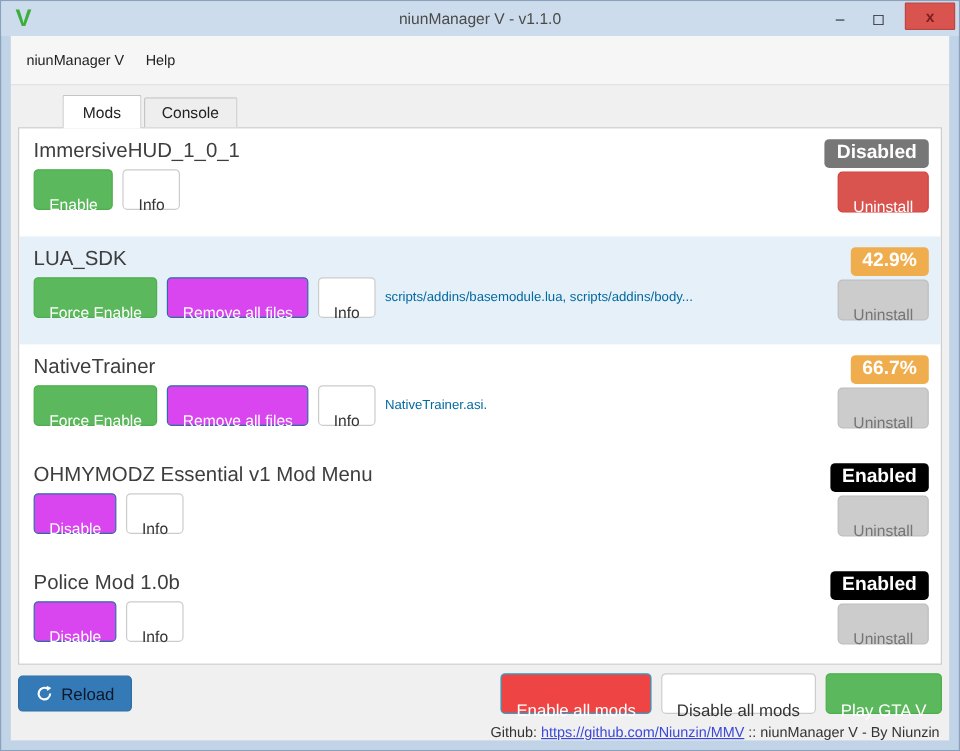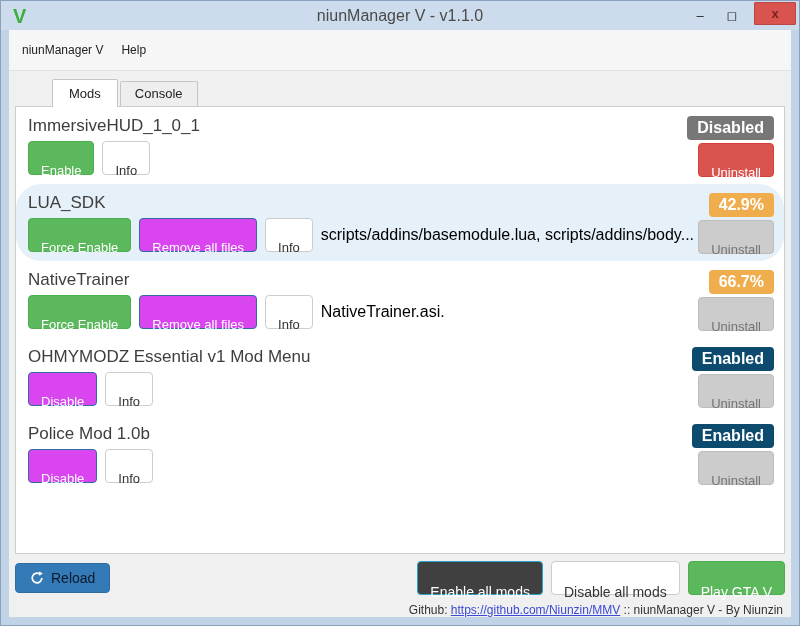--- a/index.html
+++ b/index.html
@@ -13,21 +13,21 @@
   }
   
   .titlebar {
     height:29px; margin:0 -8px; padding:0 0 0 12px;
     background:#cddcec;
     display:flex; align-items:center; position:relative;
   }
   .app-logo { color:#3cae3c; font-weight:bold; font-size:20px; line-height:20px; }
   .win-title {
     position:absolute; left:0; right:0; text-align:center;
-    font-size:16px; color:#4a4a4a; pointer-events:none;
+    font-size:13px; color:#4a4a4a; pointer-events:none;
   }
   .win-controls { margin-left:auto; display:flex; align-items:flex-start; height:100%; }
   .win-btn {
     width:32px; height:100%; display:flex; align-items:center; justify-content:center;
     font-size:13px; color:#222; cursor:default;
   }
   .win-btn.close {
     width:42px; height:23px; margin:1px 3px 0 6px;
     background:#d9534f; border:1px solid #b94743; border-radius:1px;
     color:#7a1f1f; font-weight:bold; font-size:13px;
@@ -47,49 +47,49 @@
     border-radius:2px 2px 0 0; padding:4px 14px 4px 14px; margin-right:2px; margin-top:2px;
   }
   .tab.active {
     background:#ffffff; margin-top:0; padding:6px 16px 6px 16px; margin-bottom:-1px;margin-left:34px;
   }
   .panel {
     margin:0 6px; background:#ffffff; border:1px solid #cdcdcd;
     height:471px; overflow:hidden; position:relative; z-index:1;
   }
   
-  .mod-row { height:77px; position:relative; padding:7px 12px 0 12px;border-radius:25px; }
+  .mod-row { height:90px; position:relative; padding:7px 12px 0 12px; }
   .mod-row.highlight { background:#e6f0f8; }
   .mod-title { font-size:17px; color:#3e3e3e; line-height:24px; display:inline-block; }
   .mod-actions { margin-top:3px; display:flex; align-items:center; gap:8px; }
   .btn {
     font-family:"Liberation Sans", sans-serif;
     font-size:13px; border-radius:4px; padding:16px 12px; height:27px;
     cursor:pointer; line-height:25px; white-space:nowrap;
   }
   .btn-success { background:#5cb85c; border:1px solid #4cae4c; color:#fff; }
   .btn-primary { background:#d946ef; border:1px solid #2e6da4; color:#fff; }
   .btn-default { background:#ffffff; border:1px solid #cccccc; color:#333; }
   .btn-danger  { background:#d9534f; border:1px solid #d43f3a; color:#fff; }
   .btn-disabled{ background:#cccccc; border:1px solid #bdbdbd; color:#757575; }
   .badge {
     position:absolute; top:9px; right:10px;
     font-size:16px; font-weight:bold; color:#fff;
     border-radius:4px; padding:3px 10px;
   }
   .badge-gray    { background:#777777; }
   .badge-warning { background:#f0ad4e; }
-  .badge-success { background:#0c4a6e; }
+  .badge-success { background:#000000; }
   .uninstall-btn { position:absolute; top:36px; right:10px; }
-  .files-text { font-size:16px; color:#000000; white-space:nowrap; }
+  .files-text { font-size:11px; color:#0369a1; white-space:nowrap; }
   
   .footer-bar { display:flex; align-items:center; padding:7px 6px 0 6px; }
   .footer-bar .btn { height:30px; line-height:28px; font-size:14px; }
   .btn-reload { background:#337ab7; border:1px solid #2e6da4; color:#0f172a; display:flex; align-items:center; gap:7px; padding:0 14px; }
-  .btn-info-cyan { background:#404040; border:1px solid #28a4c9; color:#fff; }
+  .btn-info-cyan { background:#ef4444; border:1px solid #28a4c9; color:#fff; }
   .footer-right { margin-left:auto; display:flex; gap:8px; }
   .statusbar {
     text-align:right; font-size:12px; color:#333; padding:8px 8px 0 0;
   }
   .statusbar a { color:#3b49d6; text-decoration:underline; }
 </style>
 </head>
 <body>
 
 <div class="window">

